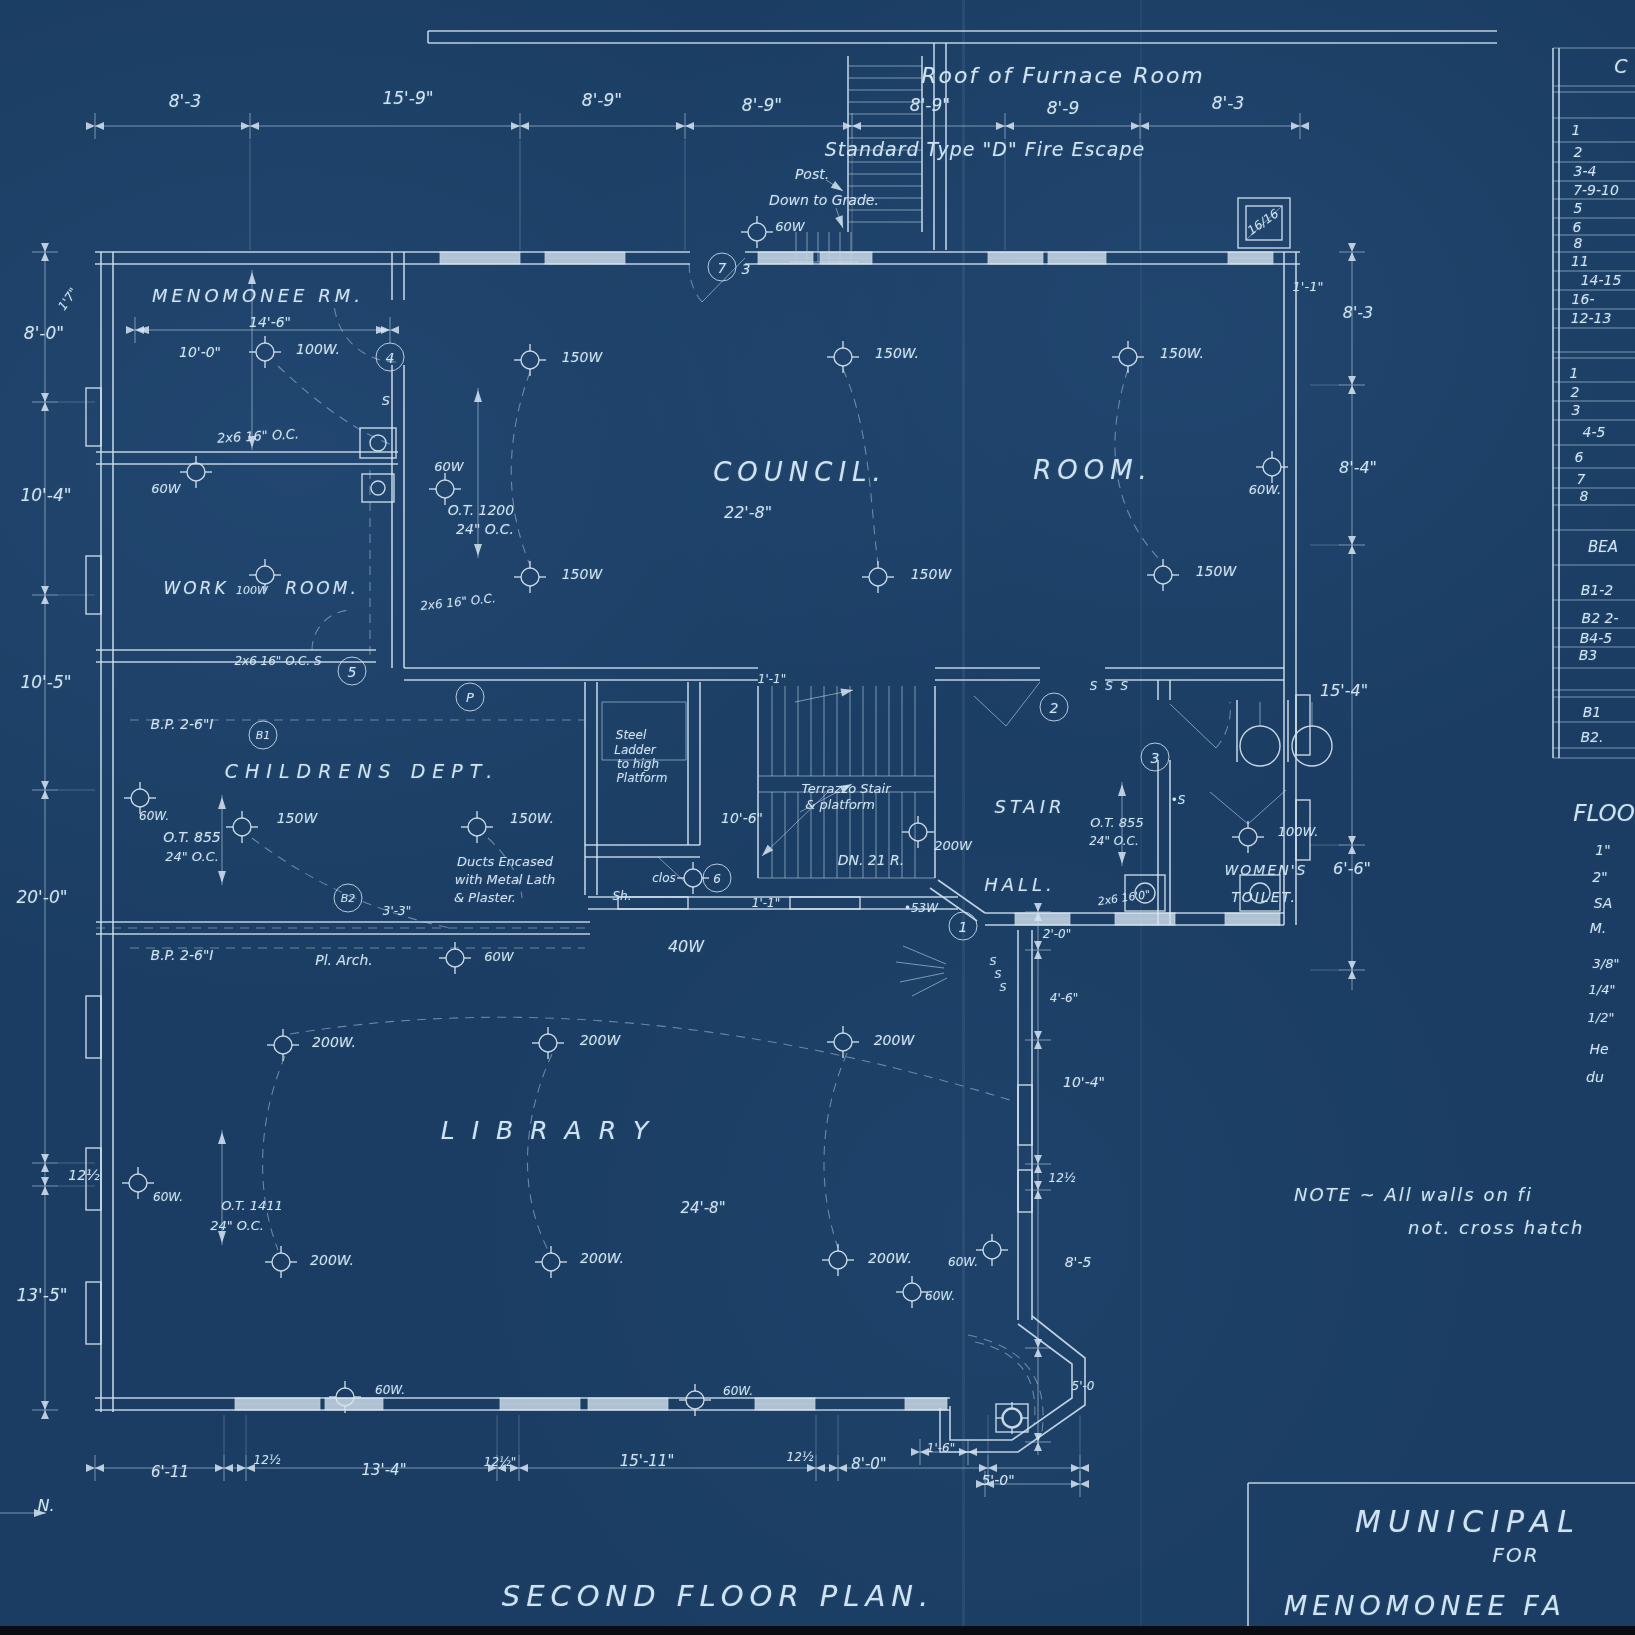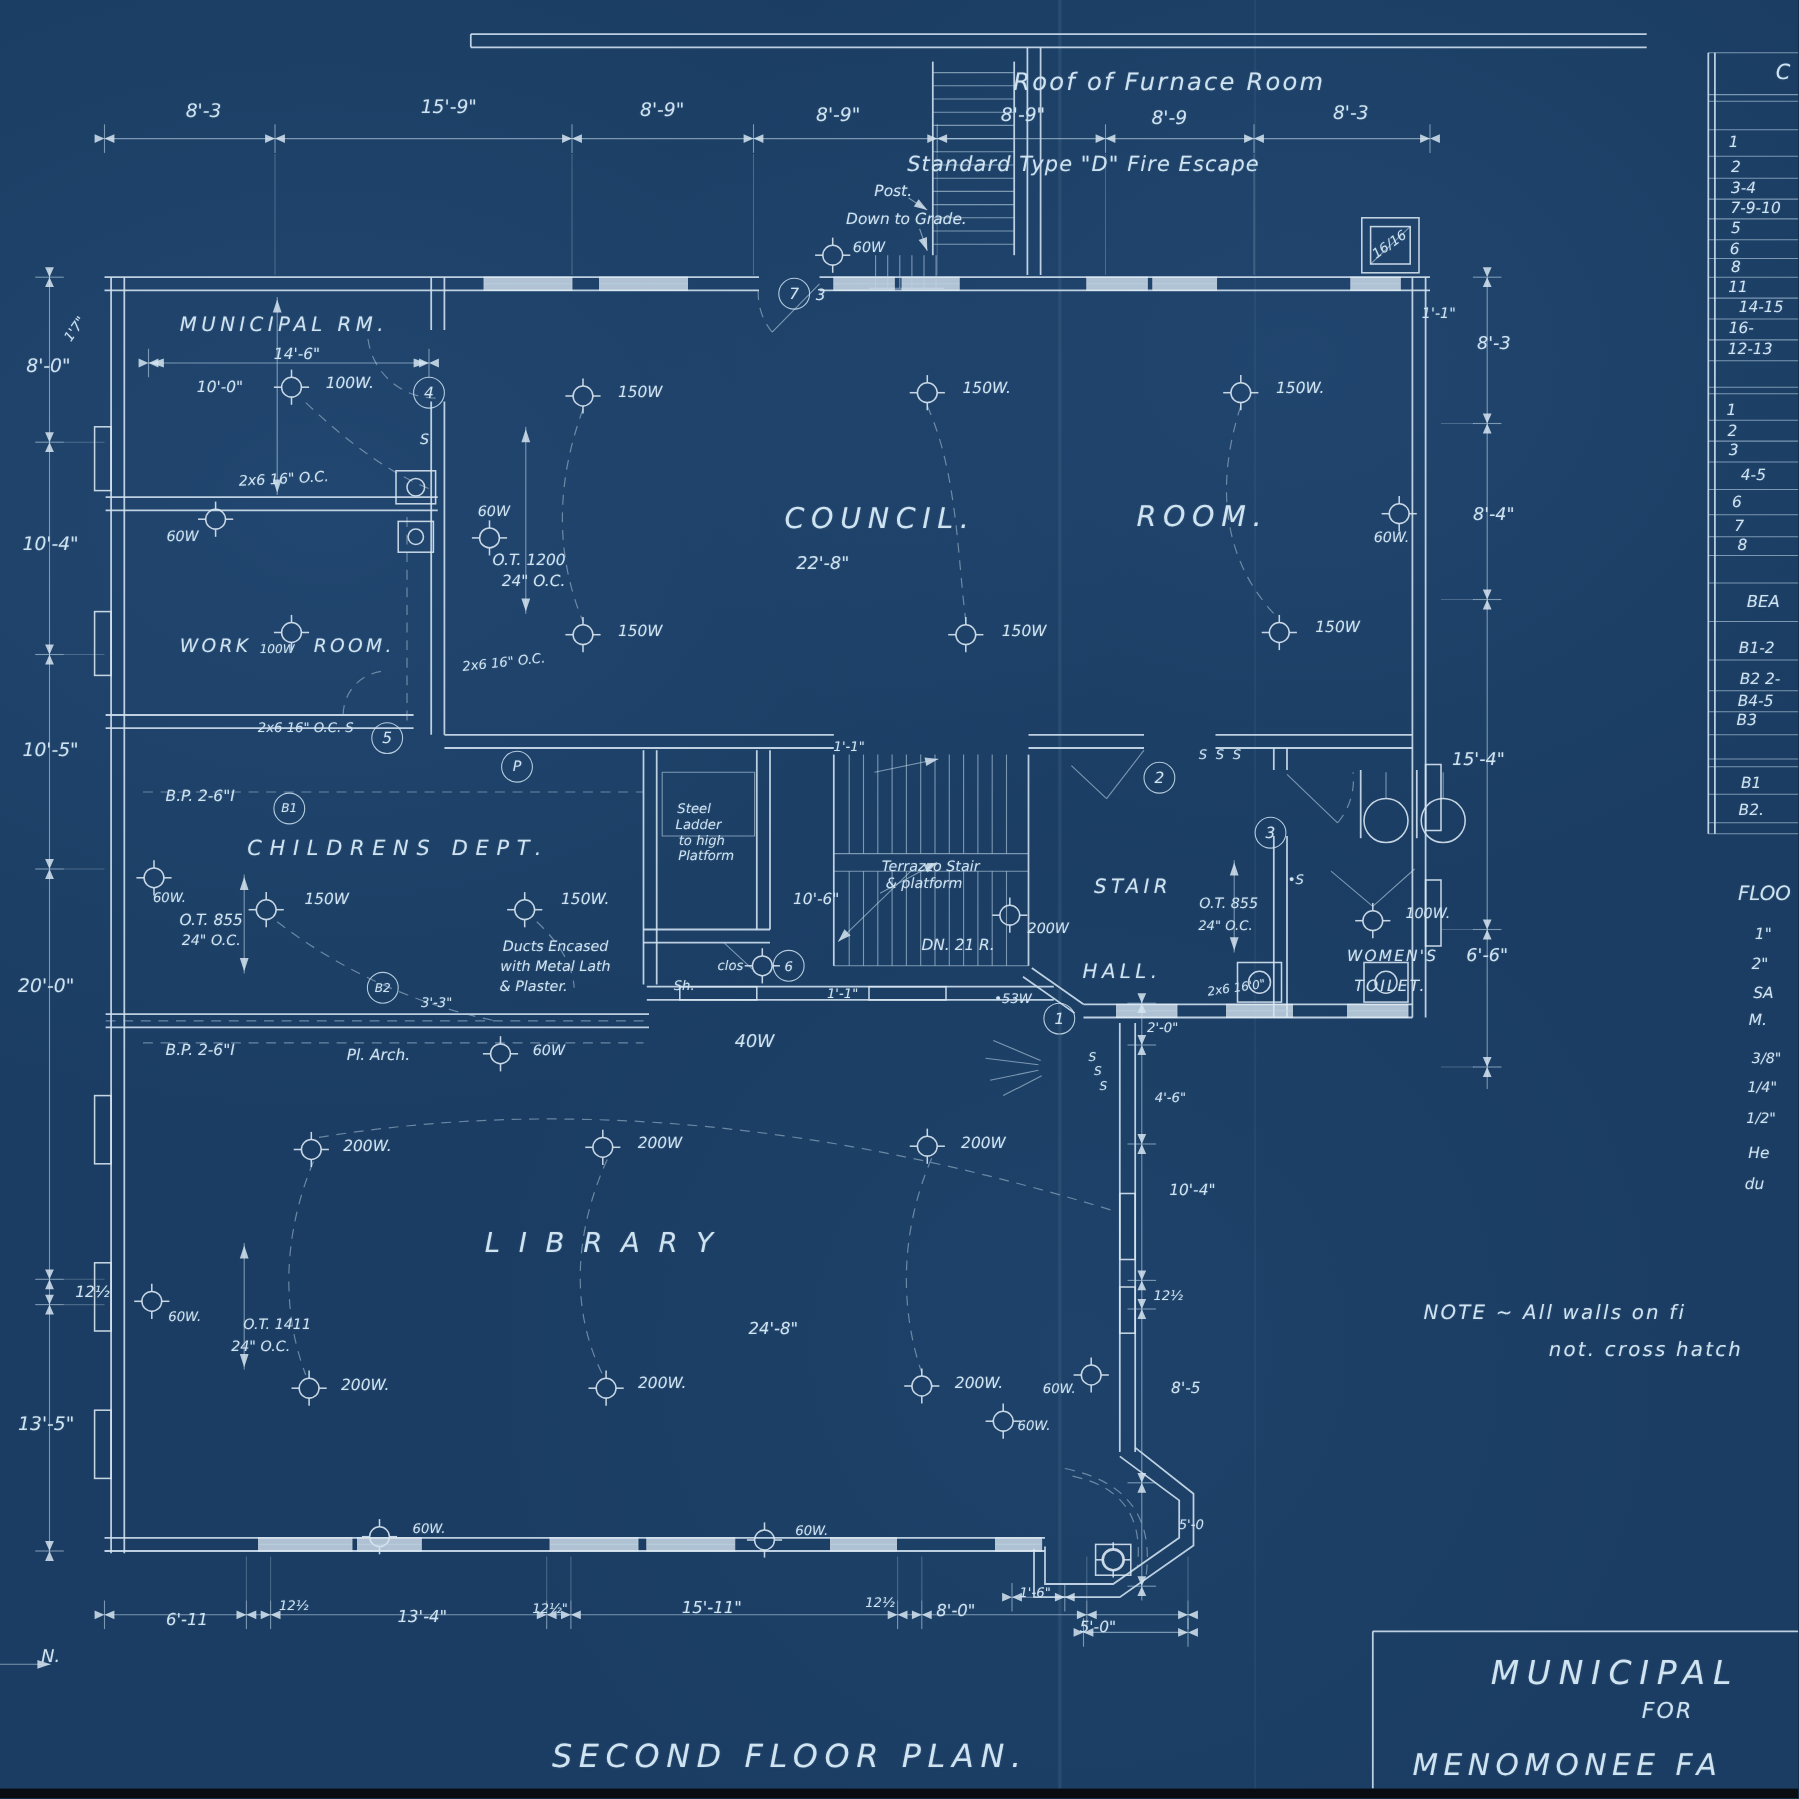--- a/index.html
+++ b/index.html
@@ -585,21 +585,21 @@
       <div class="ann" style="left: 1263px; top: 222px; font-size: 12px; transform: translate(-50%, -50%) rotate(-35deg);">16/16</div>
       <div class="ann" style="left: 1308px; top: 286px; font-size: 13px; transform: translate(-50%, -50%) rotate(0deg);">1'-1"</div>
       <div class="ann" style="left: 68px; top: 299px; font-size: 12px; transform: translate(-50%, -50%) rotate(-55deg);">1'7"</div>
       <div class="ann" style="left: 44px; top: 333px; font-size: 17px; transform: translate(-50%, -50%) rotate(0deg);">8'-0"</div>
       <div class="ann" style="left: 46px; top: 495px; font-size: 17px; transform: translate(-50%, -50%) rotate(0deg);">10'-4"</div>
       <div class="ann" style="left: 46px; top: 682px; font-size: 17px; transform: translate(-50%, -50%) rotate(0deg);">10'-5"</div>
       <div class="ann" style="left: 42px; top: 897px; font-size: 17px; transform: translate(-50%, -50%) rotate(0deg);">20'-0"</div>
       <div class="ann" style="left: 84px; top: 1175px; font-size: 14px; transform: translate(-50%, -50%) rotate(0deg);">12½</div>
       <div class="ann" style="left: 42px; top: 1295px; font-size: 17px; transform: translate(-50%, -50%) rotate(0deg);">13'-5"</div>
       <div class="ann" style="left: 46px; top: 1505px; font-size: 16px; transform: translate(-50%, -50%) rotate(0deg);">N.</div>
-      <div class="ann" style="left: 258px; top: 295px; font-size: 18px; letter-spacing: 4px; transform: translate(-50%, -50%) rotate(0deg);">MUNICIPAL  RM.</div>
+      <div class="ann" style="left: 258px; top: 295px; font-size: 18px; letter-spacing: 4px; transform: translate(-50%, -50%) rotate(0deg);">MENOMONEE  RM.</div>
       <div class="ann" style="left: 270px; top: 322px; font-size: 14px; transform: translate(-50%, -50%) rotate(0deg);">14'-6"</div>
       <div class="ann" style="left: 200px; top: 352px; font-size: 14px; transform: translate(-50%, -50%) rotate(0deg);">10'-0"</div>
       <div class="ann" style="left: 318px; top: 349px; font-size: 14px; transform: translate(-50%, -50%) rotate(0deg);">100W.</div>
       <div class="ann circ" style="left: 390px; top: 357px; font-size: 14px; transform: translate(-50%, -50%) rotate(0deg);">4</div>
       <div class="ann" style="left: 386px; top: 400px; font-size: 13px; transform: translate(-50%, -50%) rotate(0deg);">S</div>
       <div class="ann" style="left: 258px; top: 436px; font-size: 13px; transform: translate(-50%, -50%) rotate(-3deg);">2x6 16" O.C.</div>
       <div class="ann" style="left: 166px; top: 488px; font-size: 13px; transform: translate(-50%, -50%) rotate(0deg);">60W</div>
       <div class="ann" style="left: 449px; top: 466px; font-size: 13px; transform: translate(-50%, -50%) rotate(0deg);">60W</div>
       <div class="ann" style="left: 481px; top: 510px; font-size: 14px; transform: translate(-50%, -50%) rotate(0deg);">O.T. 1200</div>
       <div class="ann" style="left: 485px; top: 529px; font-size: 14px; transform: translate(-50%, -50%) rotate(0deg);">24" O.C.</div>
@@ -711,21 +711,21 @@
       <div class="ann" style="left: 1579px; top: 457px; font-size: 14px; transform: translate(-50%, -50%) rotate(0deg);">6</div>
       <div class="ann" style="left: 1581px; top: 479px; font-size: 14px; transform: translate(-50%, -50%) rotate(0deg);">7</div>
       <div class="ann" style="left: 1584px; top: 496px; font-size: 14px; transform: translate(-50%, -50%) rotate(0deg);">8</div>
       <div class="ann" style="left: 1603px; top: 547px; font-size: 15px; transform: translate(-50%, -50%) rotate(0deg);">BEA</div>
       <div class="ann" style="left: 1597px; top: 590px; font-size: 14px; transform: translate(-50%, -50%) rotate(0deg);">B1-2</div>
       <div class="ann" style="left: 1600px; top: 618px; font-size: 14px; transform: translate(-50%, -50%) rotate(0deg);">B2 2-</div>
       <div class="ann" style="left: 1596px; top: 638px; font-size: 14px; transform: translate(-50%, -50%) rotate(0deg);">B4-5</div>
       <div class="ann" style="left: 1588px; top: 655px; font-size: 14px; transform: translate(-50%, -50%) rotate(0deg);">B3</div>
       <div class="ann" style="left: 1592px; top: 712px; font-size: 14px; transform: translate(-50%, -50%) rotate(0deg);">B1</div>
       <div class="ann" style="left: 1592px; top: 737px; font-size: 14px; transform: translate(-50%, -50%) rotate(0deg);">B2.</div>
-      <div class="ann" style="left: 1604px; top: 813px; font-size: 18px; transform: translate(-50%, -50%) rotate(0deg);">FLOO</div>
+      <div class="ann" style="left: 1604px; top: 813px; font-size: 23px; transform: translate(-50%, -50%) rotate(0deg);">FLOO</div>
       <div class="ann" style="left: 1603px; top: 850px; font-size: 14px; transform: translate(-50%, -50%) rotate(0deg);">1"</div>
       <div class="ann" style="left: 1600px; top: 877px; font-size: 14px; transform: translate(-50%, -50%) rotate(0deg);">2"</div>
       <div class="ann" style="left: 1603px; top: 903px; font-size: 14px; transform: translate(-50%, -50%) rotate(0deg);">SA</div>
       <div class="ann" style="left: 1598px; top: 928px; font-size: 14px; transform: translate(-50%, -50%) rotate(0deg);">M.</div>
       <div class="ann" style="left: 1606px; top: 963px; font-size: 13px; transform: translate(-50%, -50%) rotate(0deg);">3/8"</div>
       <div class="ann" style="left: 1602px; top: 989px; font-size: 13px; transform: translate(-50%, -50%) rotate(0deg);">1/4"</div>
       <div class="ann" style="left: 1601px; top: 1017px; font-size: 13px; transform: translate(-50%, -50%) rotate(0deg);">1/2"</div>
       <div class="ann" style="left: 1599px; top: 1049px; font-size: 14px; transform: translate(-50%, -50%) rotate(0deg);">He</div>
       <div class="ann" style="left: 1595px; top: 1077px; font-size: 14px; transform: translate(-50%, -50%) rotate(0deg);">du</div>
       <div class="ann" style="left: 1294px; top: 1194px; font-size: 18px; letter-spacing: 2px; transform: translate(0px, -50%) rotate(0deg);">NOTE ~ All walls on fi</div>

